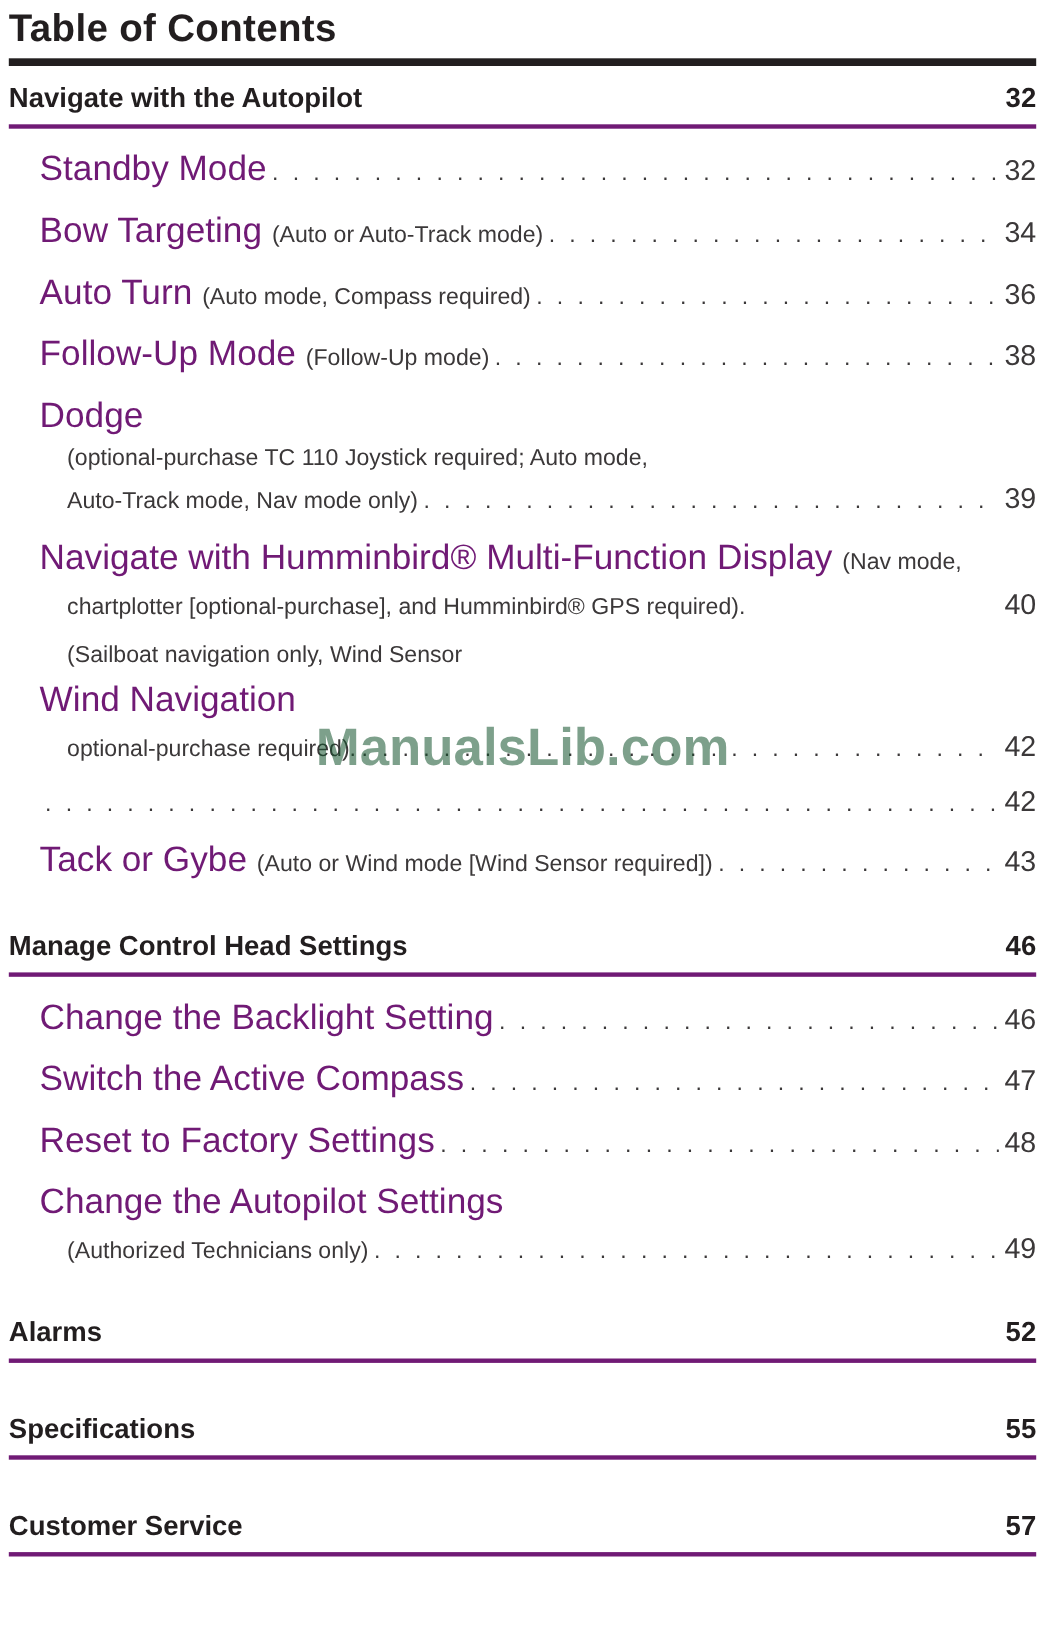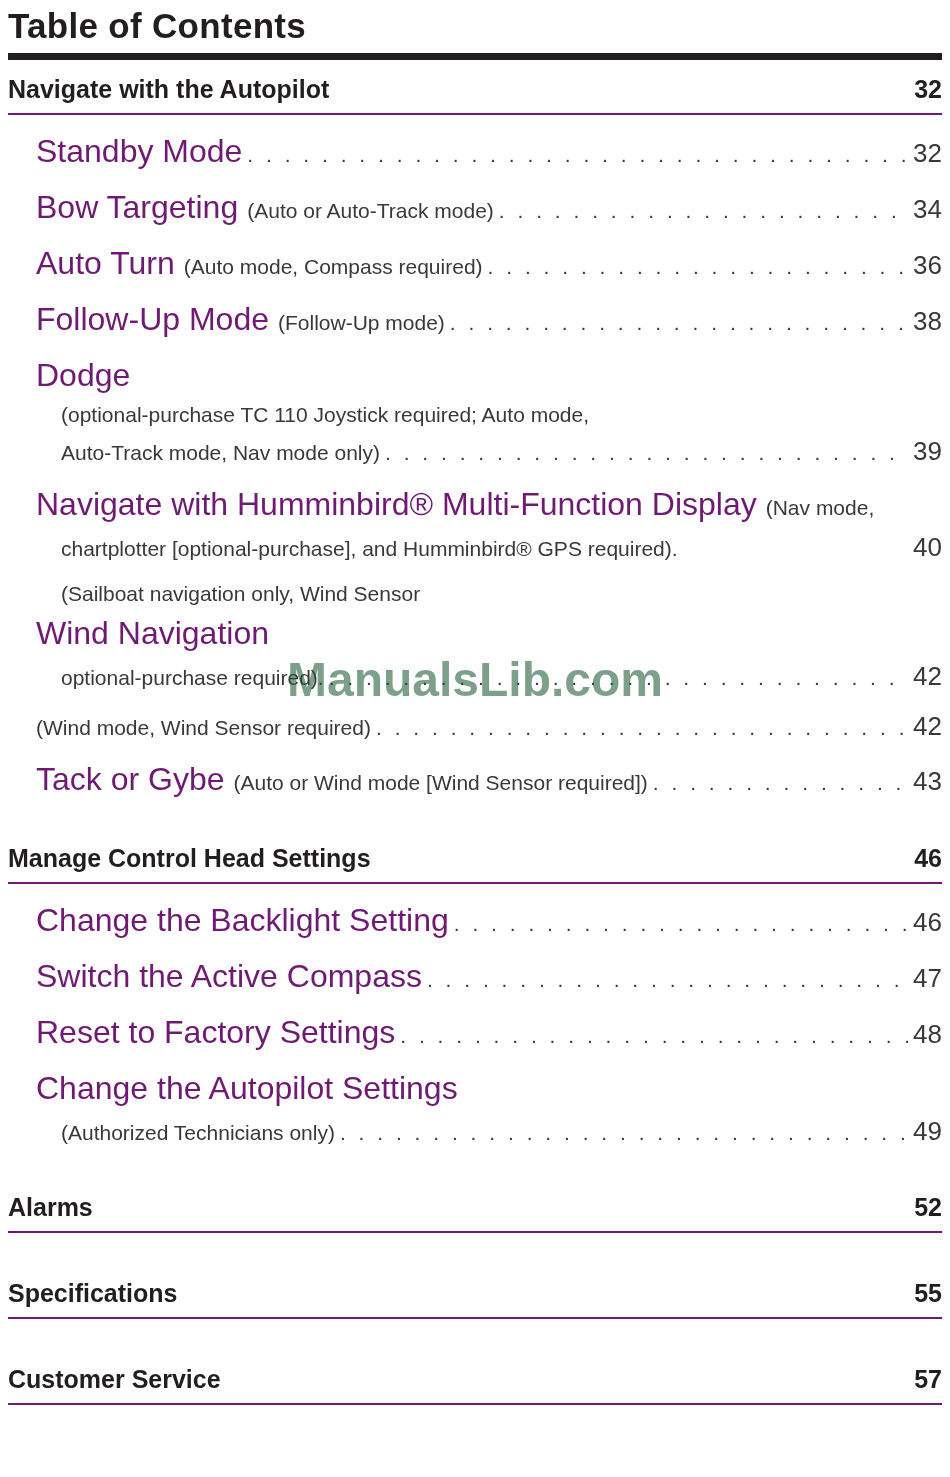--- a/index.html
+++ b/index.html
@@ -25,21 +25,21 @@
     background: #221e1f;
     margin-top: 7px;
     margin-bottom: 15px;
   }
 
   .section { margin-bottom: 46px; }
   .section-header {
     display: flex;
     align-items: baseline;
     justify-content: space-between;
-    border-bottom: 2px solid #701a75;
+    border-bottom: 4px solid #701a75;
     padding-bottom: 9px;
     margin-bottom: 18px;
   }
   .section.empty .section-header { margin-bottom: 0; margin-top: 26px; }
   .section-title, .section-page {
     font-size: 25px;
     font-weight: 700;
     color: #221e1f;
     white-space: nowrap;
   }
@@ -164,21 +164,20 @@
               <span class="main">Wind Navigation</span>
             </div>
             <div class="toc-line indent">
               <span class="detail">optional-purchase required).</span>
               <span class="leader"></span>
               <span class="pagenum">42</span>
             </div>
           </div>
           <div class="entry">
             <div class="toc-line">
-              <span class="detail">(Wind mode, Wind Sensor required)</span>
               <span class="leader"></span>
               <span class="pagenum">42</span>
             </div>
           </div>
           <div class="entry">
             <div class="toc-line">
               <span class="main">Tack or Gybe</span>
               <span class="detail">(Auto or Wind mode [Wind Sensor required])</span>
               <span class="leader"></span>
               <span class="pagenum">43</span>

